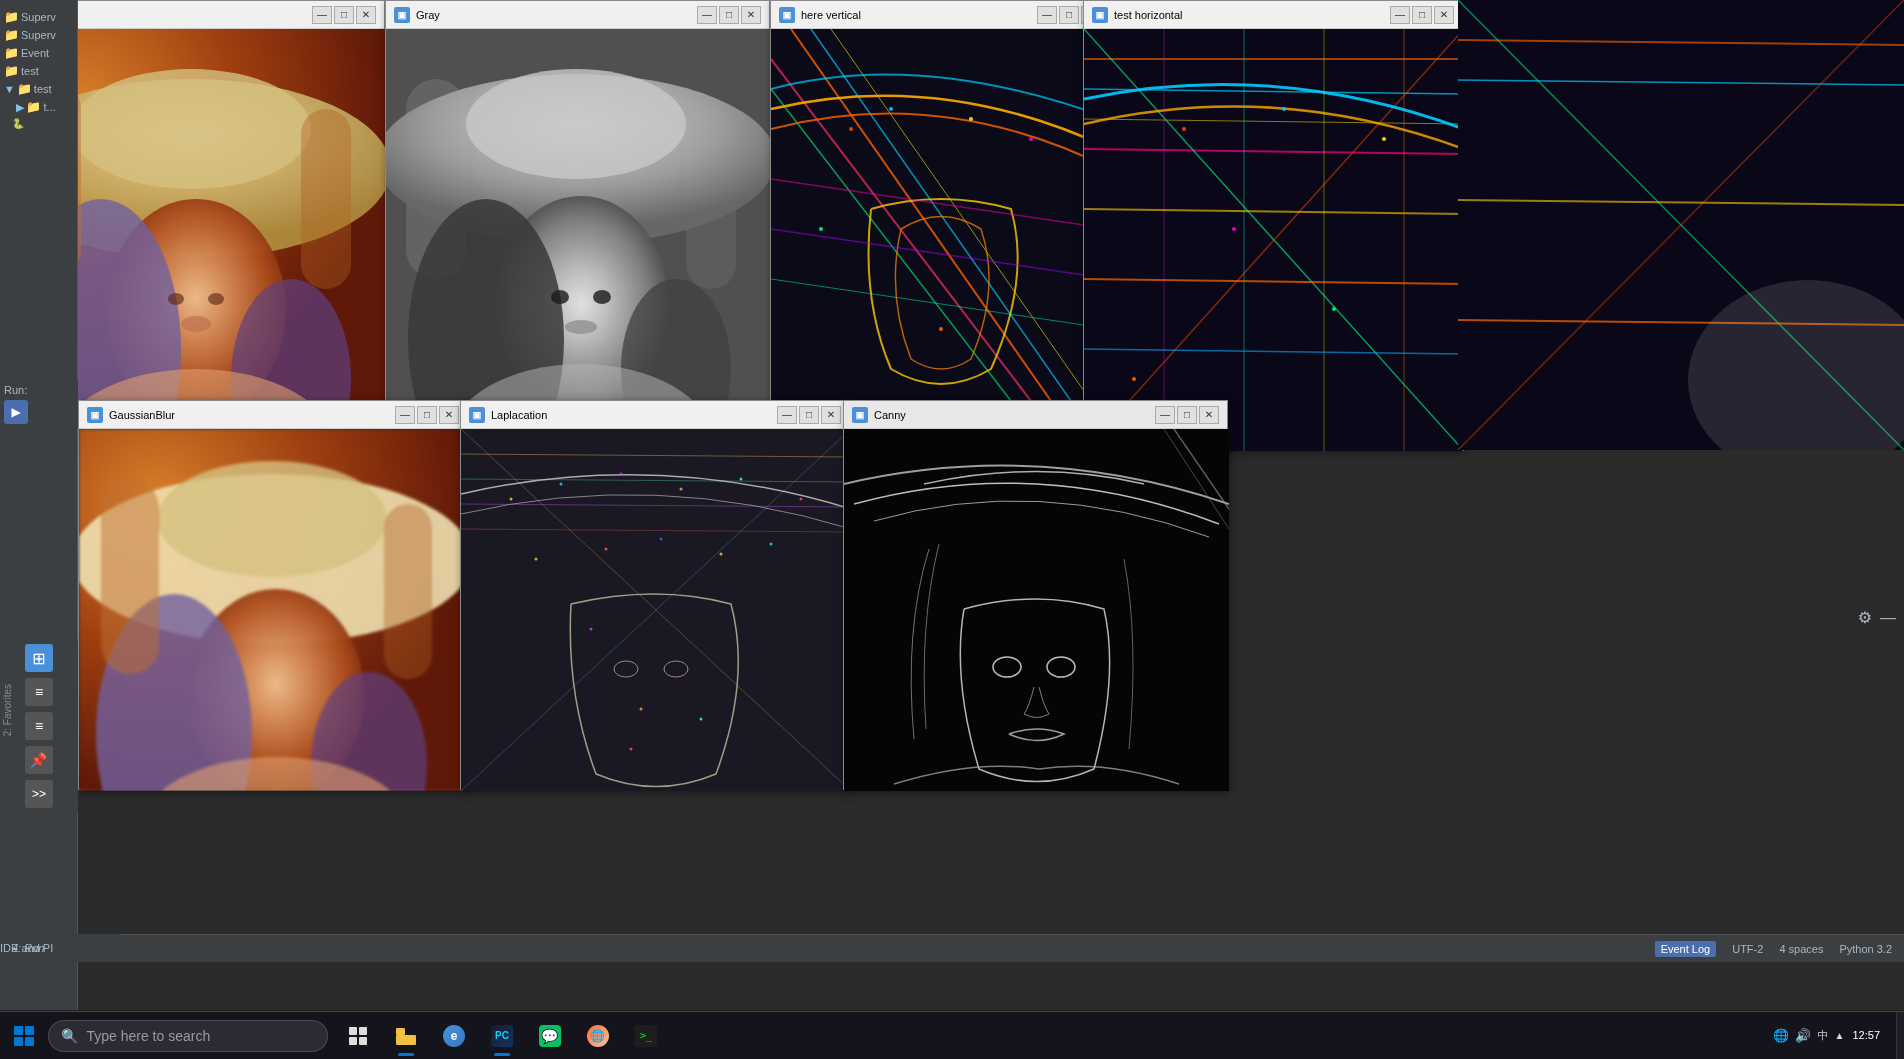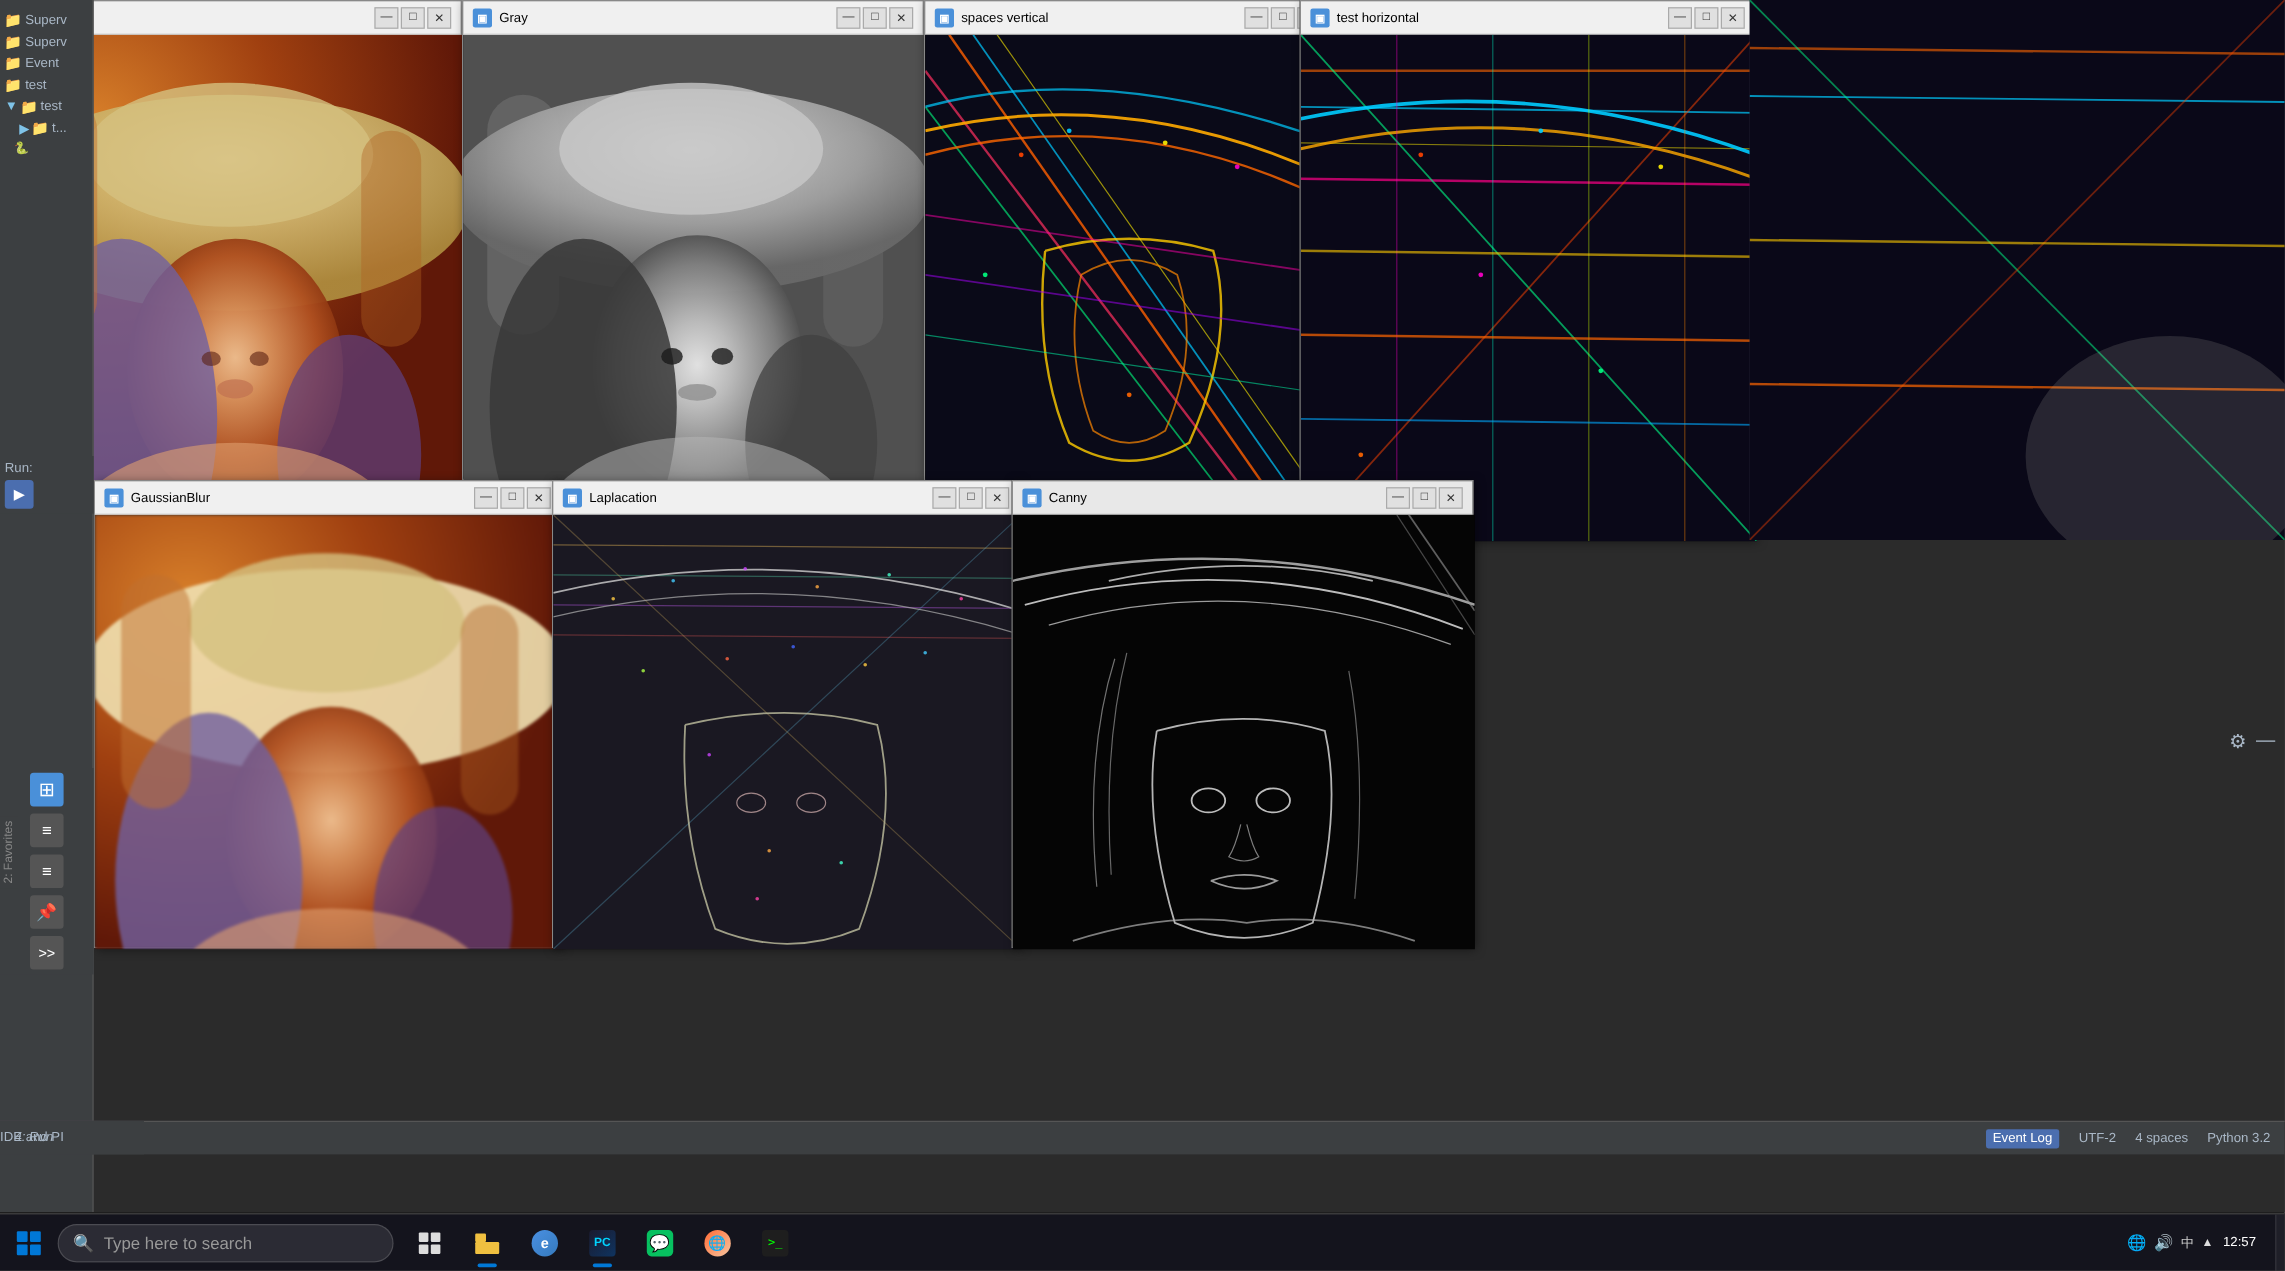--- a/index.html
+++ b/index.html
@@ -427,21 +427,21 @@
         <ellipse cx="216" cy="268" rx="9" ry="7" fill="#1a1a1a" opacity="0.8"></ellipse>
 
         <ellipse cx="195" cy="298" rx="16" ry="7" fill="#909090" opacity="0.8"></ellipse>
       </svg>
     </div>
   </div>
 
   <div class="cv-window" style="left:770px; top:0px; width:340px; height:400px;">
     <div class="cv-titlebar">
       <div class="cv-titlebar-icon">▣</div>
-      <span class="cv-title">spaces vertical</span>
+      <span class="cv-title">here vertical</span>
       <div class="cv-controls">
         <button class="cv-btn">—</button>
         <button class="cv-btn">□</button>
         <button class="cv-btn close">✕</button>
       </div>
     </div>
     <div class="cv-content" style="width:340px; height:372px; background:#080808; overflow:hidden; position:relative;">
       <svg width="340" height="372" xmlns="http://www.w3.org/2000/svg" style="position:absolute;top:0;left:0;">
 
         <rect width="340" height="372" fill="#0a0a18"></rect>

